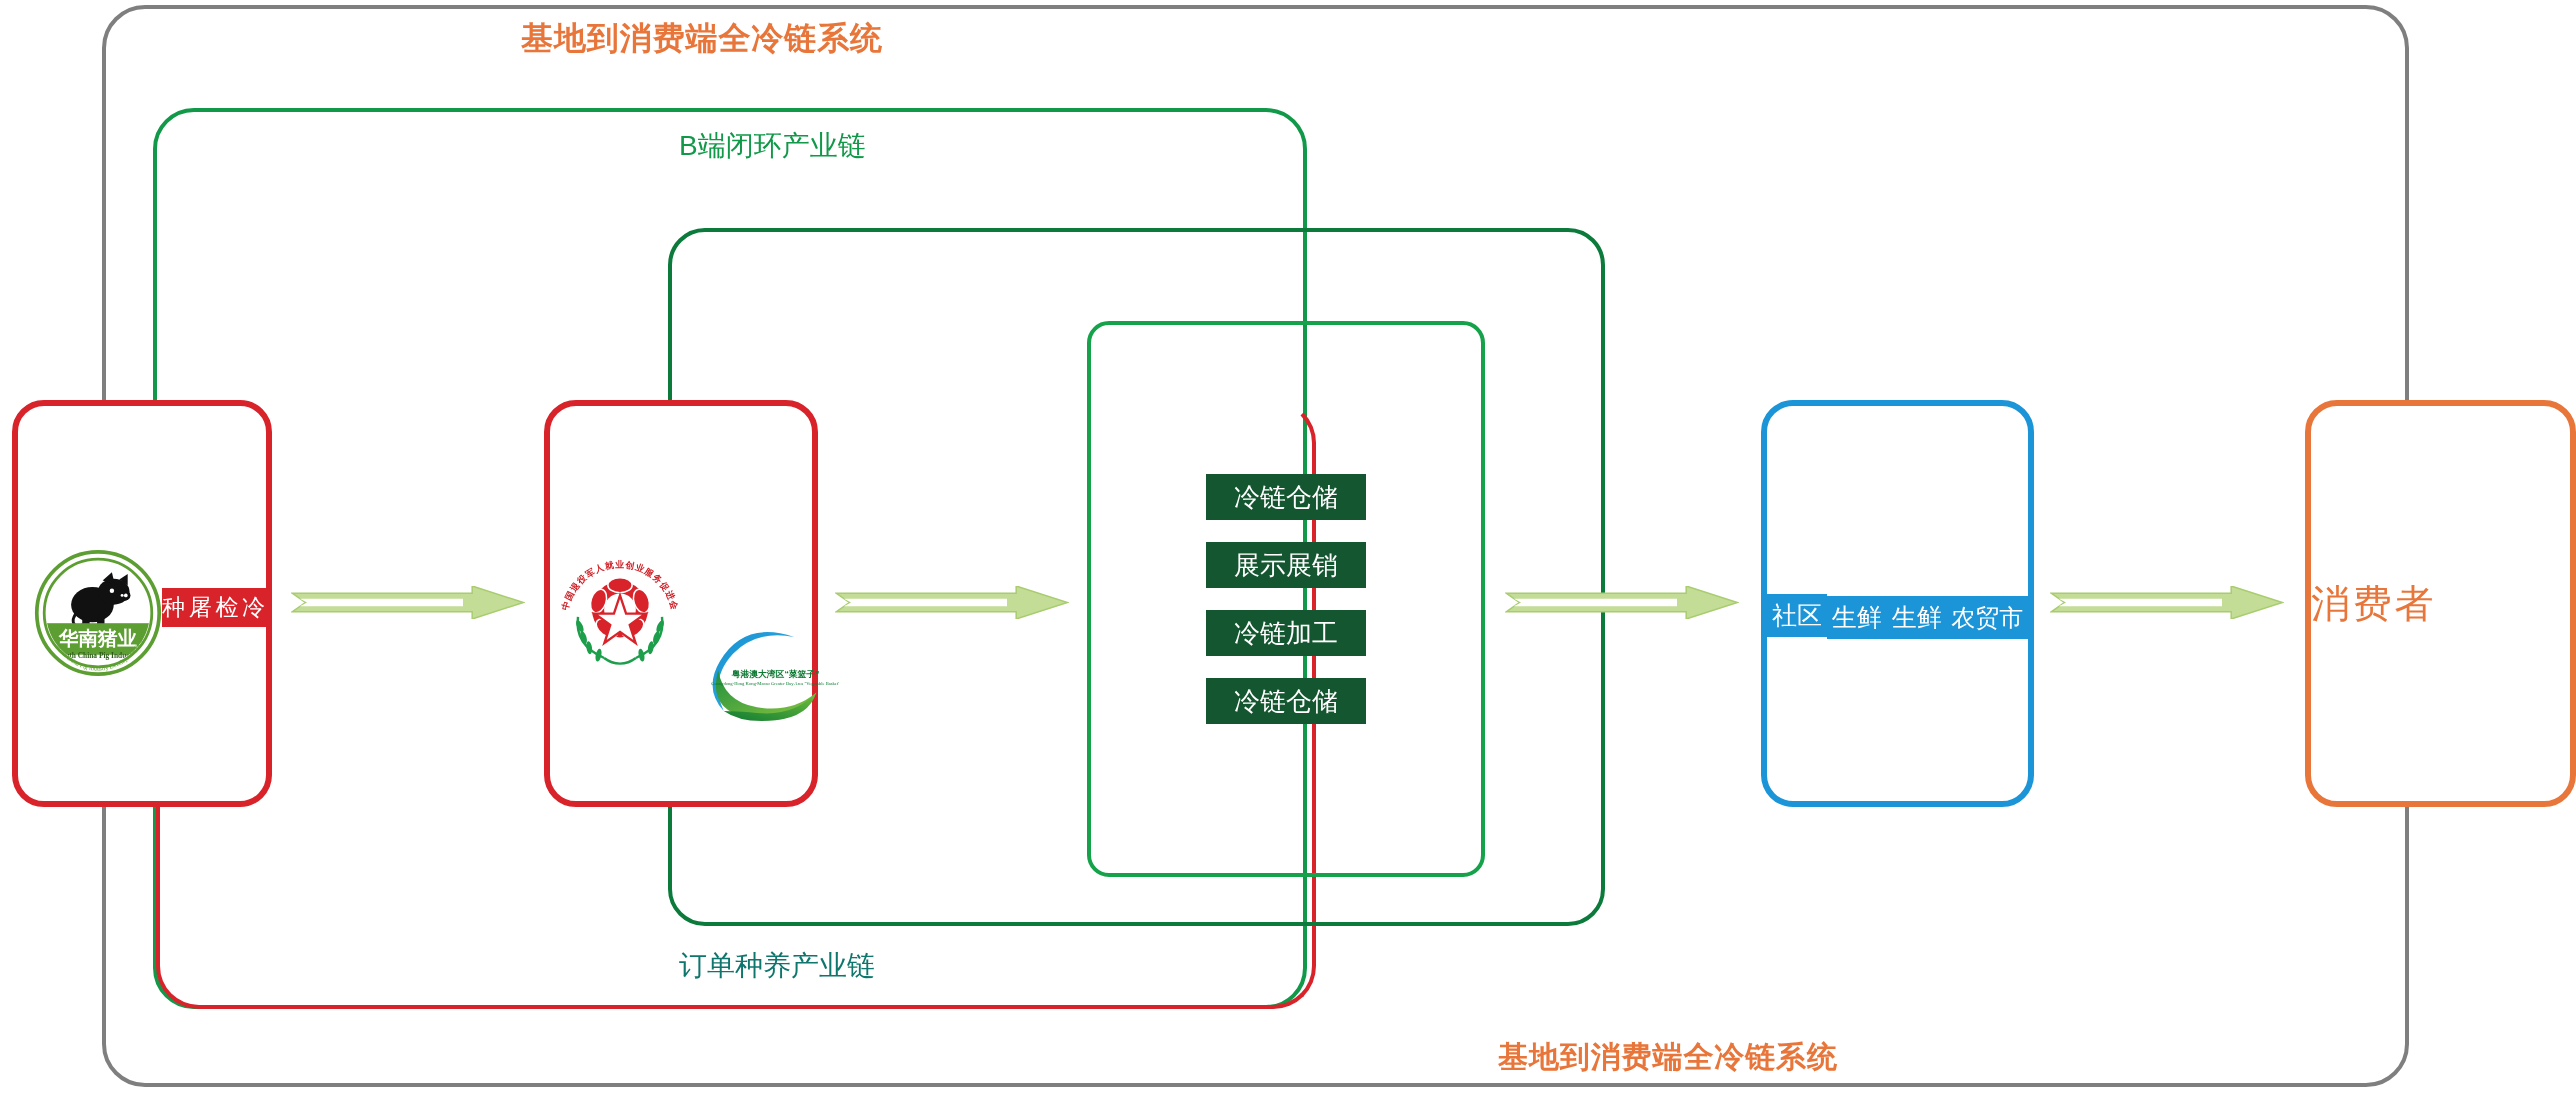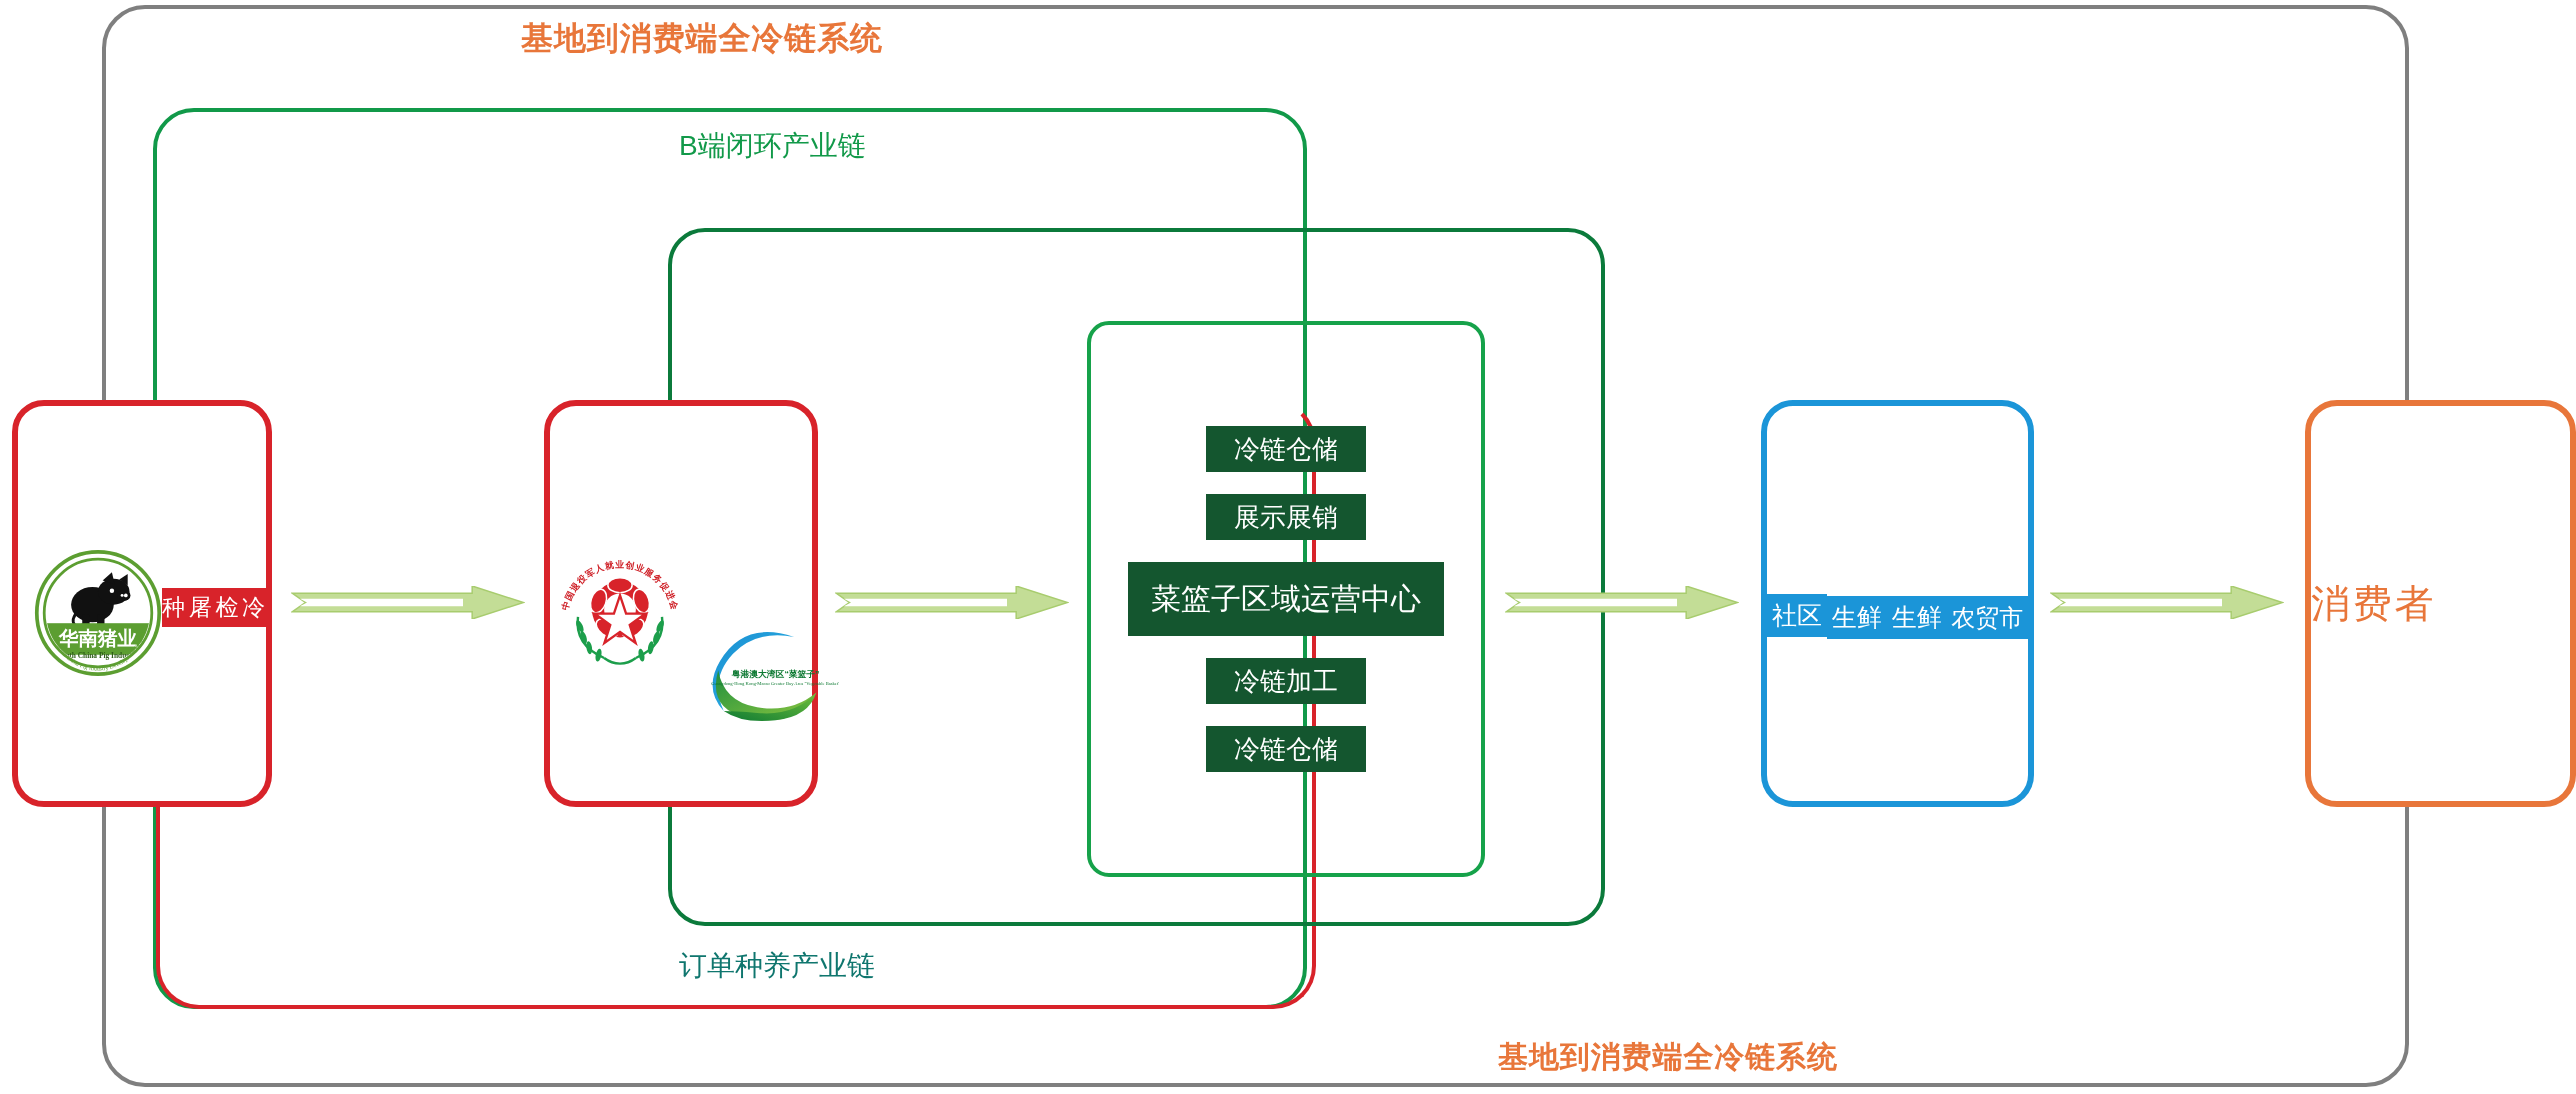--- a/index.html
+++ b/index.html
@@ -186,21 +186,20 @@
         <path d="M36 94 Q56 108 92 104 Q128 100 136 74 Q112 100 72 96 Q48 94 36 94 Z" fill="url(#gGreen2)"></path>
         <text x="92" y="57" text-anchor="middle" fill="#0e7a33" font-size="9.5" font-weight="bold" font-family="'Liberation Sans',sans-serif">粤港澳大湾区“菜篮子”</text>
         <text x="92" y="66" text-anchor="middle" fill="#0e7a33" font-size="5" font-family="'Liberation Serif',serif">Guangdong-Hong Kong-Macao Greater Bay Area "Vegetable Basket"</text>
       </svg>
     </div>
   </div>
 
   <div id="green-stack">
     <div class="tag-dg small">冷链仓储</div>
     <div class="tag-dg small">展示展销</div>
-    <div class="tag-dg big">菜篮子区域运营中心</div>
     <div class="tag-dg small">冷链加工</div>
     <div class="tag-dg small">冷链仓储</div>
   </div>
 
   <div id="card-retail" class="card">
     <div class="tag-blue tb-1">社区连锁店</div>
     <div class="tag-blue tb-2">生鲜电商</div>
     <div class="tag-blue tb-3">生鲜电商</div>
     <div class="tag-blue tb-4">农贸市场专营店</div>
   </div>

